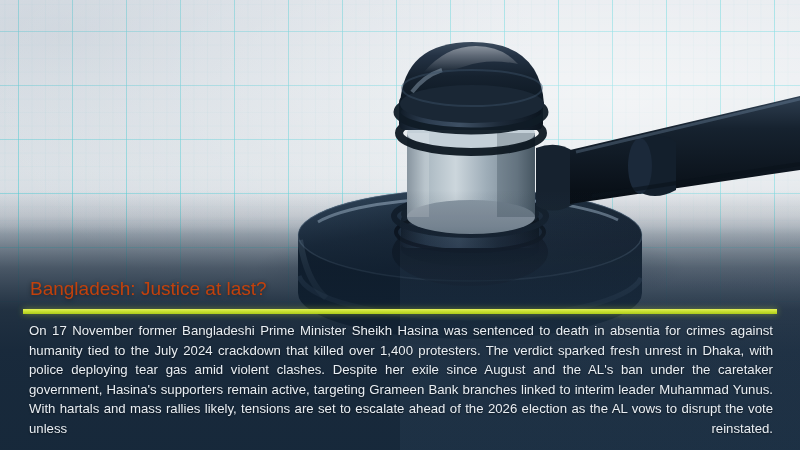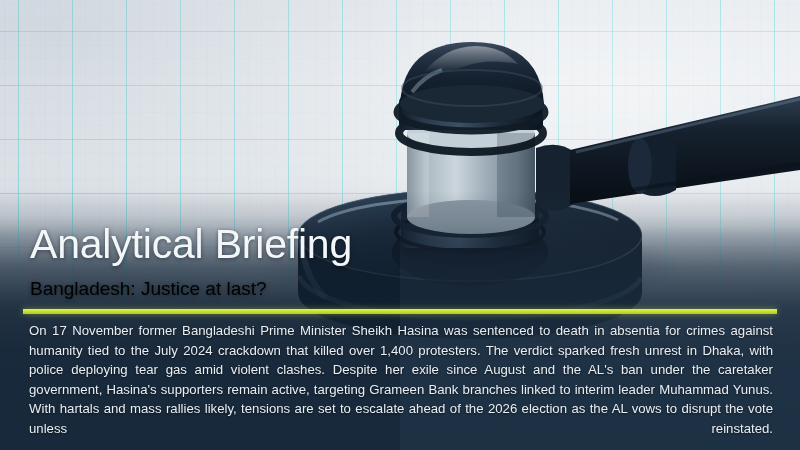--- a/index.html
+++ b/index.html
@@ -101,21 +101,21 @@
     color:#f4f7fa;
     text-shadow:0 1px 4px rgba(0,0,0,.45);
     white-space:nowrap;
   }
   #subtitle{
     position:absolute;left:30px;top:277px;
     margin:0;
     font-size:19px;
     line-height:24px;
     font-weight:400;
-    color:#000000;
+    color:#c2410c;
     text-shadow:0 1px 4px rgba(0,0,0,.5);
     white-space:nowrap;
   }
 
   #accent-rule{
     position:absolute;left:23px;top:309px;
     width:754px;height:5px;
     background:linear-gradient(180deg,#e2ef5c 0%,#cbe233 45%,#aecb1c 100%);
     box-shadow:0 0 6px rgba(205,228,60,.45);
   }
@@ -252,19 +252,18 @@
 
     <g opacity=".18">
       <ellipse cx="470" cy="320" rx="150" ry="26" fill="#0d1a28"></ellipse>
     </g>
   </svg>
 
   <div id="scrim"></div>
   <div id="scrim-right"></div>
 
   <div id="content">
-    <h1 id="title">Analytical Briefing</h1>
     <h2 id="subtitle">Bangladesh: Justice at last?</h2>
     <div id="accent-rule"></div>
     <p id="body-copy">On 17 November former Bangladeshi Prime Minister Sheikh Hasina was sentenced to death in absentia for crimes against humanity tied to the July 2024 crackdown that killed over 1,400 protesters. The verdict sparked fresh unrest in Dhaka, with police deploying tear gas amid violent clashes. Despite her exile since August and the AL's ban under the caretaker government, Hasina's supporters remain active, targeting Grameen Bank branches linked to interim leader Muhammad Yunus. With hartals and mass rallies likely, tensions are set to escalate ahead of the 2026 election as the AL vows to disrupt the vote unless reinstated.</p>
   </div>
 
 </div>
 
 </body></html>

